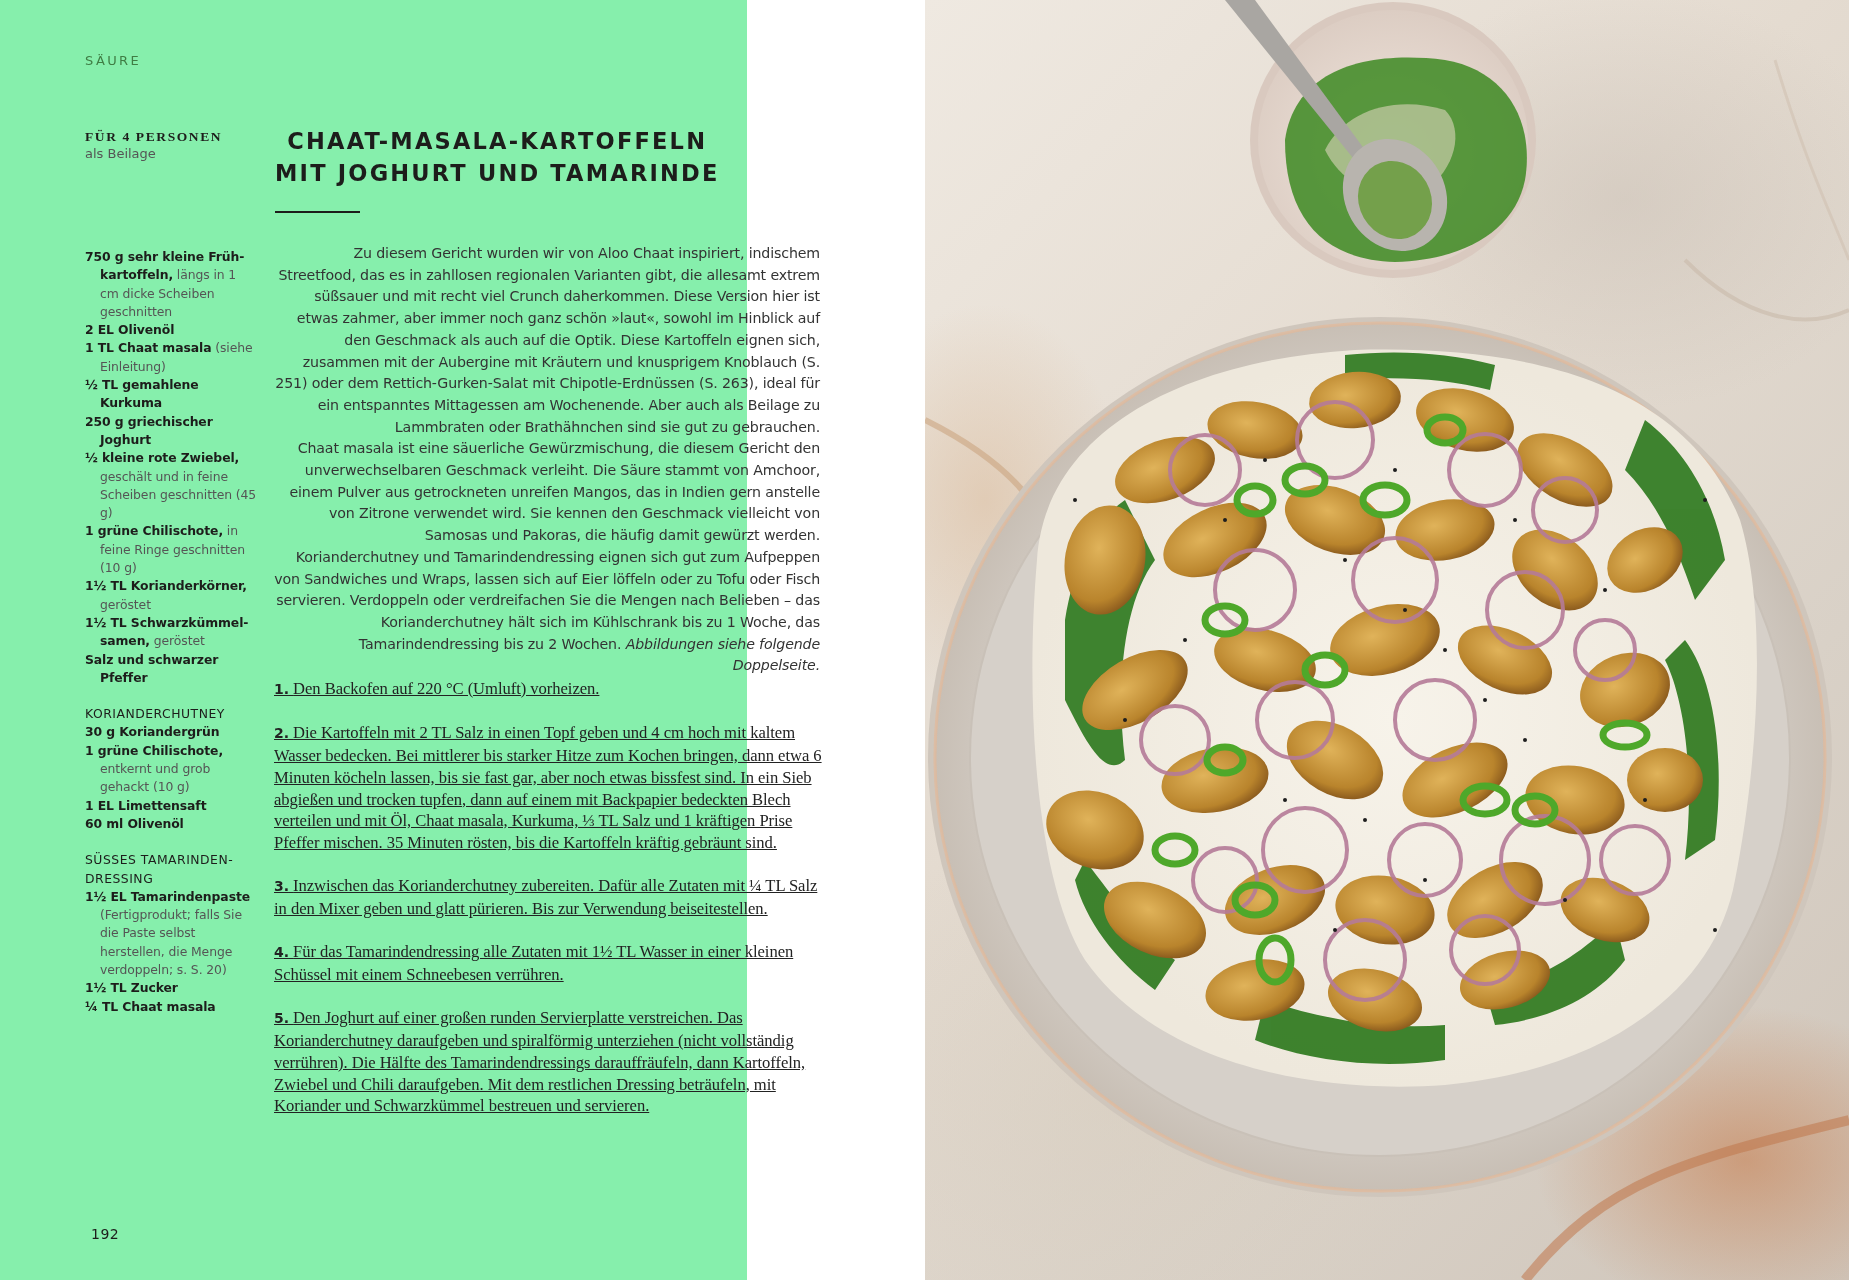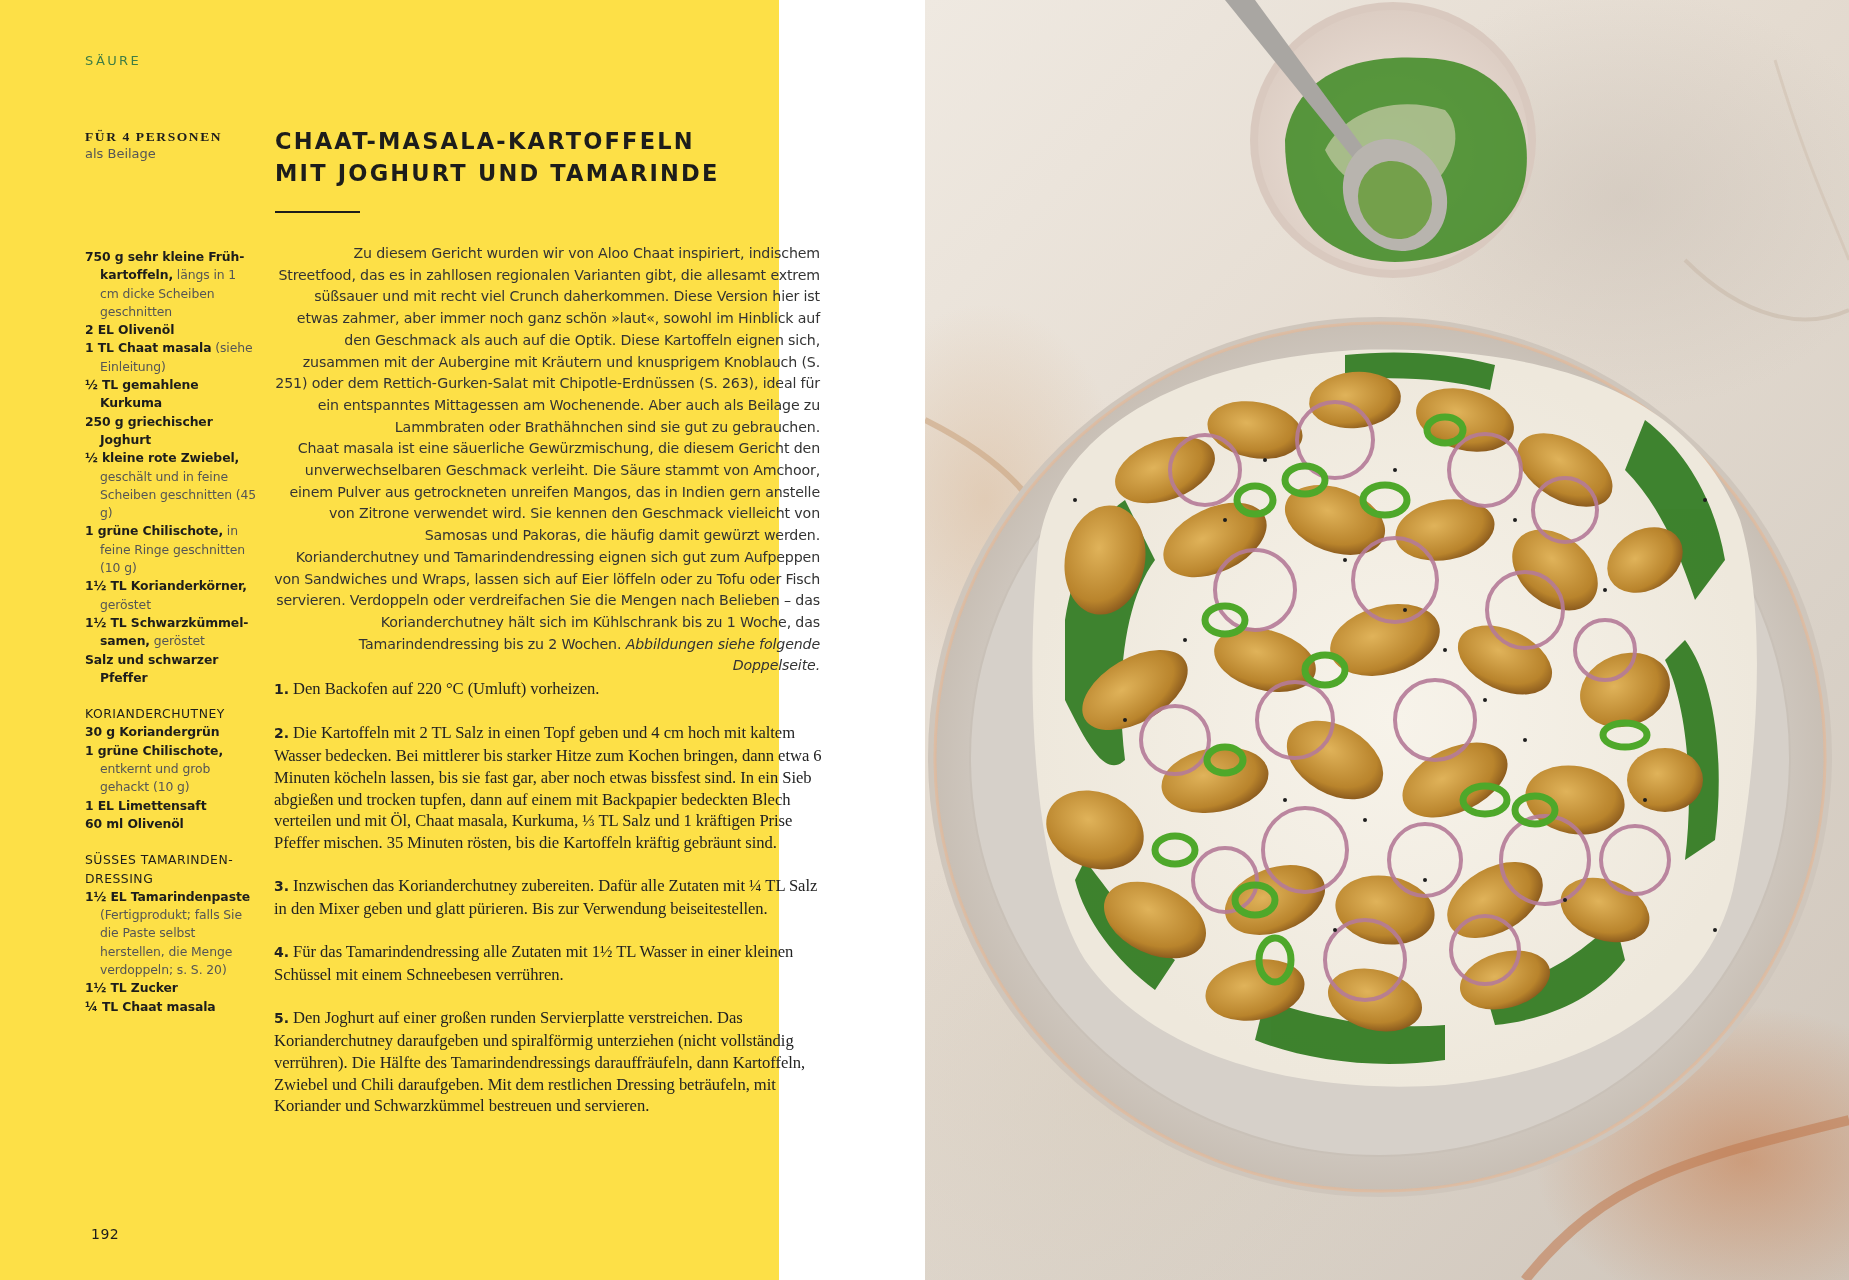--- a/index.html
+++ b/index.html
@@ -3,21 +3,21 @@
 <meta charset="utf-8">
 <style>
   html, body { margin: 0; padding: 0; }
   body {
     width: 1849px; height: 1280px; position: relative; overflow: hidden;
     background: #ffffff;
     font-family: "DejaVu Sans", sans-serif;
     color: #1d1d1b;
   }
   .page-left {
-    position: absolute; left: 0; top: 0; width: 747px; height: 1280px; background: #fde047; padding-left: 32px;
+    position: absolute; left: 0; top: 0; width: 747px; height: 1280px; background: #86efac;
   }
   .section-label {
     position: absolute; left: 85px; top: 53px;
     font-size: 13px; letter-spacing: 2.4px; color: #3f7d44;
   }
   .serves {
     position: absolute; left: 85px; top: 129px; width: 180px;
   }
   .serves .title {
     font-size: 13.5px; font-weight: bold; letter-spacing: 1.6px; color: #1d1d1b; line-height: 16px; font-family: Liberation Serif, serif;
@@ -34,38 +34,40 @@
   .ing span.note { color: #555; }
   .ing-group-title {
     font-size: 12.4px; letter-spacing: 0.5px; color: #1d1d1b; text-transform: uppercase;
   }
   .group-gap { height: 18px; }
 
   .recipe-title {
     position: absolute; left: 275px; top: 125px;
     font-size: 22.5px; font-weight: bold; letter-spacing: 2.2px; line-height: 32px;
     color: #1d1d1b;
+    text-align: center;
   }
   .title-rule {
     position: absolute; left: 275px; top: 211px; width: 85px; height: 2px; background: #1d1d1b;
   }
   .intro {
     position: absolute; left: 274px; top: 243px; width: 546px;
     font-size: 14.2px; line-height: 21.7px; color: #333;
     letter-spacing: -0.15px;
   }
   .intro p { margin: 0; text-align: right; }
   .intro p + p { text-indent: 14px; }
   .intro em { font-style: italic; }
 
   .steps {
     position: absolute; left: 274px; top: 678px; width: 548px;
     font-family: "Liberation Serif", serif;
     font-size: 16.6px; line-height: 21.7px; color: #222;
     letter-spacing: -0.05px;
+    text-decoration: underline;
   }
   .steps p { margin: 0 0 21.7px 0; }
   .steps .num { font-family: "DejaVu Sans", sans-serif; font-weight: bold; font-size: 14px; }
 
   .page-number {
     position: absolute; left: 91px; top: 1226px; font-size: 14px; letter-spacing: 0.5px; color: #1d1d1b;
   }
 
   .photo {
     position: absolute; left: 925px; top: 0; width: 924px; height: 1280px; overflow: hidden;

